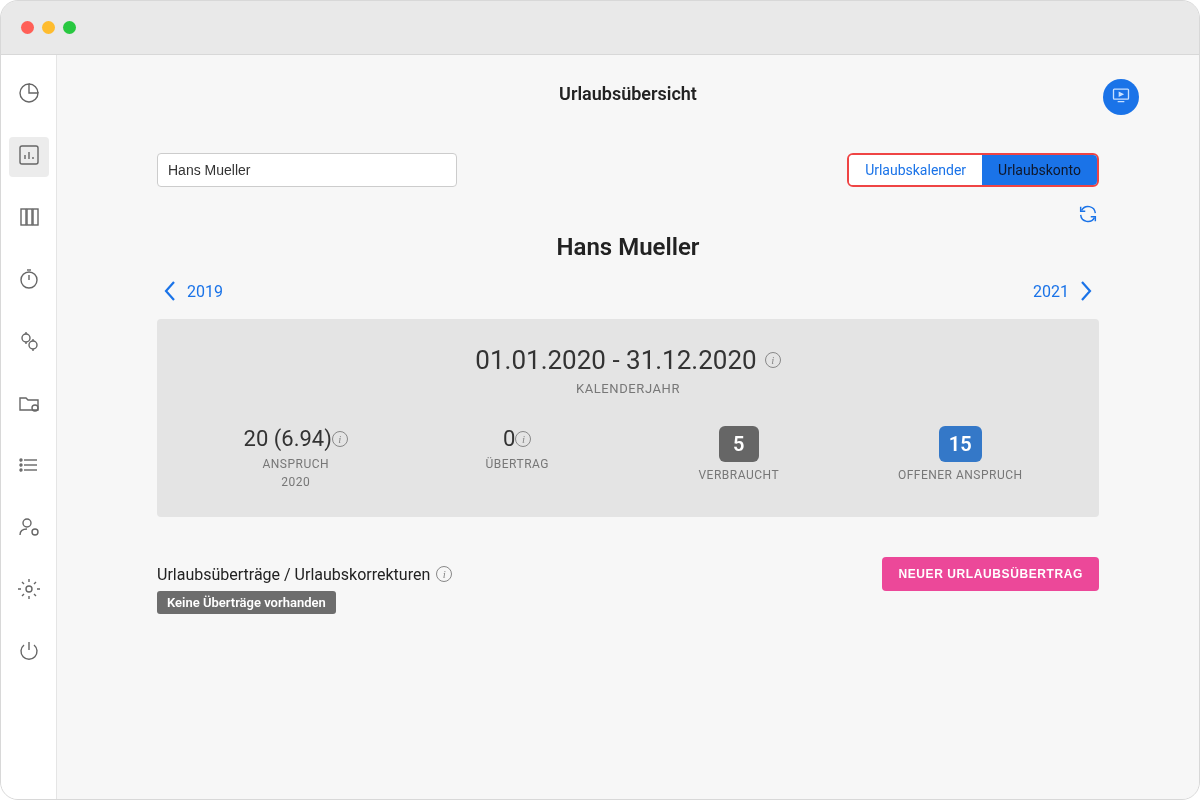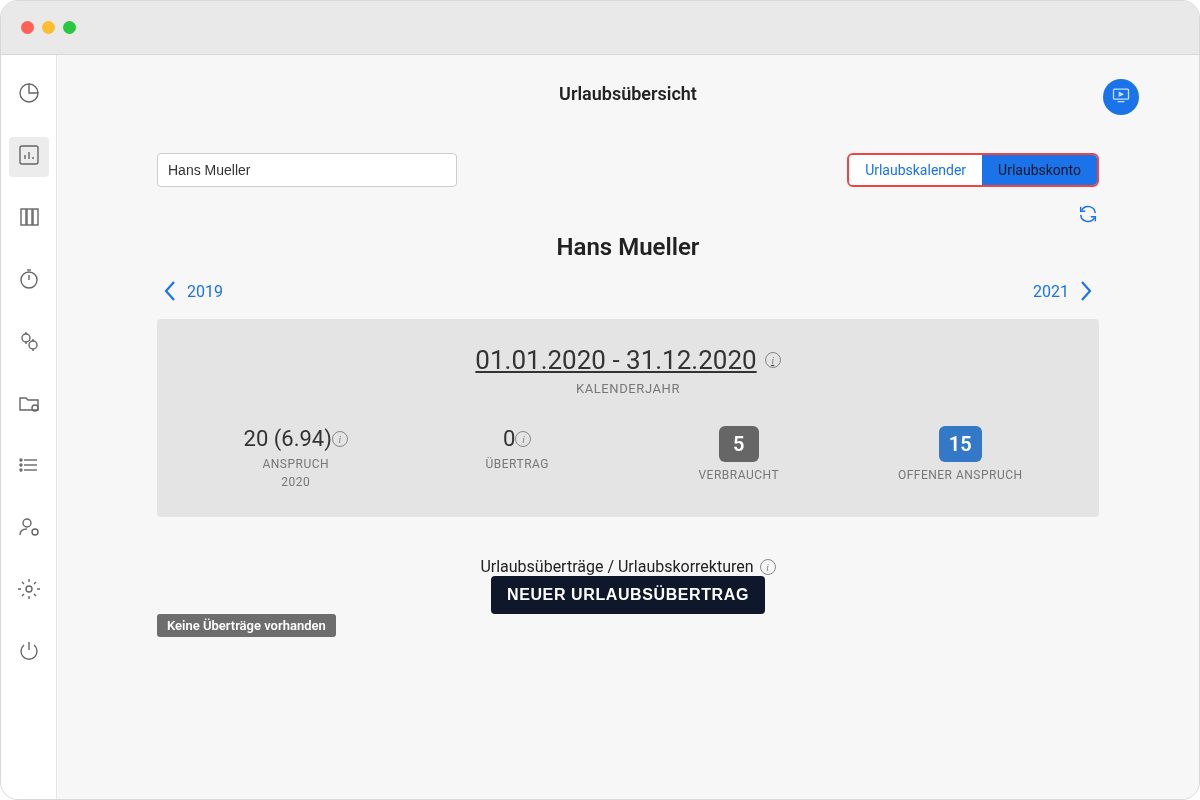--- a/index.html
+++ b/index.html
@@ -153,21 +153,20 @@
     padding: 26px 28px 28px 28px;
   }
   .period {
     font-size: 26px;
     font-weight: 400;
     color: #333;
     display: flex;
     justify-content: center;
     align-items: center;
     gap: 8px;
-    text-decoration: underline;
   }
   .period-sub {
     text-align: center;
     font-size: 13px;
     letter-spacing: 0.6px;
     color: #777;
     margin-top: 6px;
   }
   .stats-row {
     display: flex;
@@ -221,36 +220,35 @@
     color: #888;
     font-style: italic;
     font-family: Georgia, serif;
     cursor: help;
   }
   .section-row {
     display: flex;
     justify-content: space-between;
     align-items: center;
     margin-top: 40px;
-    flex-direction: column;
   }
   .section-title {
     font-size: 16px;
     color: #222;
     display: flex;
     align-items: center;
     gap: 6px;
   }
   .primary-btn {
-    background: #0f172a;
+    background: #ec4899;
     color: #fff;
     border: none;
     border-radius: 4px;
     padding: 10px 16px;
-    font-size: 16px;
+    font-size: 12px;
     font-weight: 600;
     letter-spacing: 0.6px;
     cursor: pointer;
   }
   .empty-badge {
     display: inline-block;
     background: #6d6d6d;
     color: #fff;
     font-size: 13px;
     font-weight: 600;

